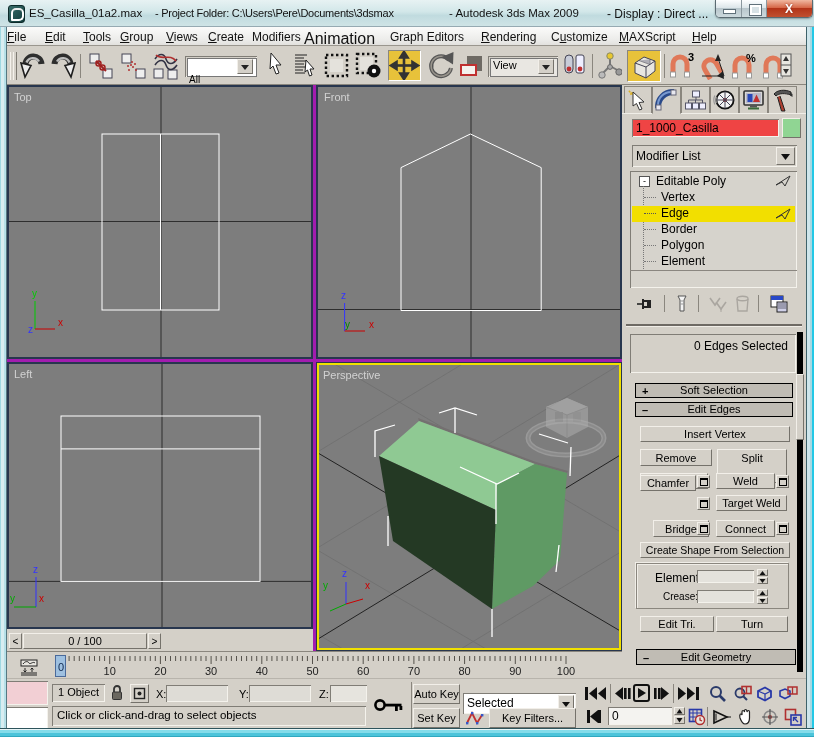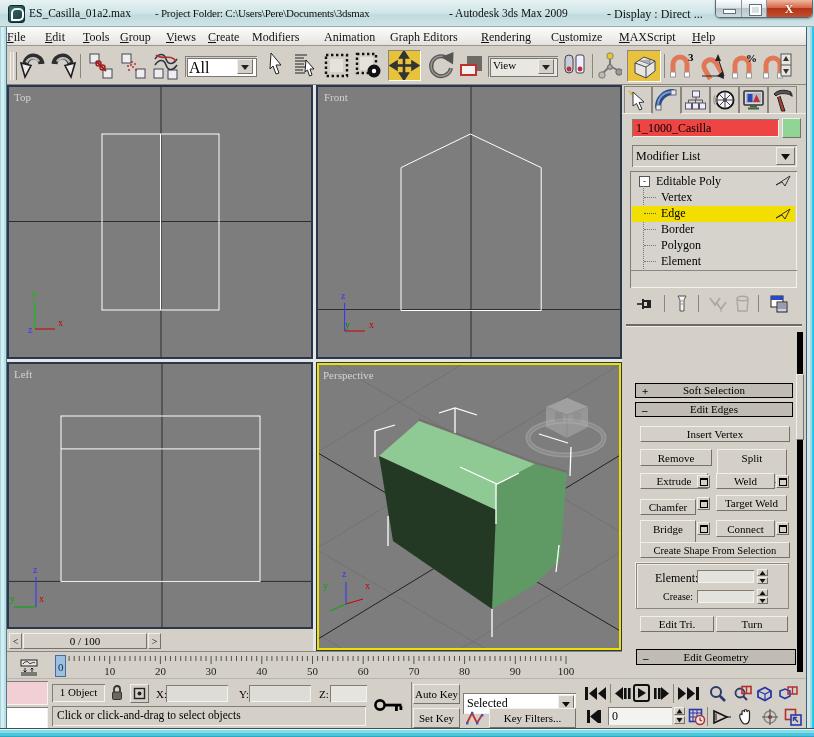--- a/index.html
+++ b/index.html
@@ -1,16 +1,16 @@
 <!DOCTYPE html>
 <html><head><meta charset="utf-8">
 <style>
 html,body{margin:0;padding:0}
 #root{position:relative;width:814px;height:737px;background:#d4d0c8;overflow:hidden;
- font-family:Liberation Serif, serif;font-size:11px;color:#000}
+ font-family:Liberation Sans, sans-serif;font-size:11px;color:#000}
 .abs{position:absolute}
 .sunk2{box-shadow:inset 1px 1px 0 #807d76, inset -1px -1px 0 #f4f2ec}
 .btn{background:#d4d0c8;border-top:1px solid #f2efe9;border-left:1px solid #f2efe9;border-bottom:1px solid #75726b;border-right:1px solid #75726b;box-sizing:border-box;text-align:center}
 .roll{background:#c0bcb4;border:1px solid #000;box-sizing:border-box;text-align:center;font-size:11px;line-height:12px}
 svg{display:block}
 .u{text-decoration:underline}
 </style></head>
 <body>
 <div id="root">
 
@@ -34,21 +34,21 @@
 </div>
 
 <div class="abs" id="menubar" style="left:0;top:27px;width:807px;height:19px;background:linear-gradient(#fbfbfa,#ececea 70%,#e2e1de);border-bottom:1px solid #9a968e;box-sizing:border-box">
   <div class="abs" style="left:7px;top:3px;font-size:12px;color:#111"><span class="u">F</span>ile</div>
       <div class="abs" style="left:45px;top:3px;font-size:12px;color:#111"><span class="u">E</span>dit</div>
       <div class="abs" style="left:83px;top:3px;font-size:12px;color:#111"><span class="u">T</span>ools</div>
       <div class="abs" style="left:120px;top:3px;font-size:12px;color:#111"><span class="u">G</span>roup</div>
       <div class="abs" style="left:166px;top:3px;font-size:12px;color:#111"><span class="u">V</span>iews</div>
       <div class="abs" style="left:208px;top:3px;font-size:12px;color:#111"><span class="u">C</span>reate</div>
       <div class="abs" style="left:252px;top:3px;font-size:12px;color:#111">Modifiers</div>
-      <div class="abs" style="left:324px;top:3px;font-size:12px;color:#111">Animation</div>
+      <div class="abs" style="left:304px;top:3px;font-size:16px;color:#111">Animation</div>
       <div class="abs" style="left:390px;top:3px;font-size:12px;color:#111">Graph Editors</div>
       <div class="abs" style="left:481px;top:3px;font-size:12px;color:#111"><span class="u">R</span>endering</div>
       <div class="abs" style="left:551px;top:3px;font-size:12px;color:#111">C<span class="u">u</span>stomize</div>
       <div class="abs" style="left:619px;top:3px;font-size:12px;color:#111"><span class="u">M</span>AXScript</div>
       <div class="abs" style="left:692px;top:3px;font-size:12px;color:#111"><span class="u">H</span>elp</div>
 </div>
 
 <div class="abs" id="toolbar" style="left:0;top:46px;width:807px;height:39px;background:#d4d0c8;border-bottom:1px solid #8a867e;box-sizing:border-box">
   <div class="abs" style="left:10px;top:6px;width:2px;height:28px;border-left:1px solid #f5f2ec;border-right:1px solid #7e7a72"></div>
   <div class="abs" style="left:13px;top:6px;width:2px;height:28px;border-left:1px solid #f5f2ec;border-right:1px solid #7e7a72"></div>
@@ -86,21 +86,21 @@
   <svg class="abs" style="left:152px;top:5px" width="28" height="30" viewBox="0 0 28 30">
         <rect x="2" y="18" width="9" height="9" fill="#eee" stroke="#445"></rect>
         <rect x="16" y="19" width="9" height="9" fill="#eee" stroke="#445"></rect>
         <path d="M3 8 C7 2,12 2,14 8 C16 14,21 14,25 8" fill="none" stroke="#334" stroke-width="1.6"></path>
         <path d="M3 14 C7 8,12 8,14 14 C16 20,21 20,25 14" fill="none" stroke="#334" stroke-width="1.6"></path>
         <path d="M4 4 C10 10,18 2,24 10" fill="none" stroke="#b03030" stroke-width="1.6"></path>
       </svg>
 
   <div class="abs sunk2" style="left:185px;top:10px;width:72px;height:21px;background:#d4d0c8">
     <div class="abs" style="left:2px;top:2px;width:68px;height:17px;background:#fff;border:1px solid #777"></div>
-    <div class="abs" style="left:4px;top:3px;font-size:16px">All</div>
+    <div class="abs" style="left:4px;top:18px;font-size:10px">All</div>
     <div class="abs btn" style="left:52px;top:3px;width:16px;height:15px">
           <svg width="14" height="13" viewBox="0 0 14 13">
             <path d="M3 5 L11 5 L7 10 Z" fill="#222"></path>
           </svg>
         </div>
   </div>
   <svg class="abs" style="left:266px;top:5px" width="20" height="28" viewBox="0 0 20 28">
         <path d="M5 2 L15 14 L10 14 L13 22 L10 23 L7 15 L4 18 Z" fill="#fff" stroke="#222"></path>
       </svg>
   <svg class="abs" style="left:293px;top:6px" width="26" height="28" viewBox="0 0 26 28">
@@ -213,21 +213,21 @@
         <path d="M24 4 L21 9 L27 9 Z" fill="#333"></path>
         <path d="M24 22 L21 17 L27 17 Z" fill="#333"></path>
         <line x1="19" y1="13" x2="29" y2="13" stroke="#555"></line>
       </svg>
 </div>
 
 <div class="abs" id="bl" style="z-index:9;left:0;top:27px;width:7px;height:710px;background:linear-gradient(90deg,#9fd8e2 0 1px,#d8edf1 1px 4px,#b6e0e8 4px 6px,#577881 6px 7px)"></div>
 <div class="abs" id="br" style="z-index:9;left:806px;top:27px;width:8px;height:710px;background:linear-gradient(90deg,#3e626a 0 1px,#cfe6ec 1px 4px,#a8d8e2 4px 6px,#22c8e6 6px 8px)"></div>
 <div class="abs" id="bb" style="z-index:9;left:0;top:728px;width:814px;height:9px;background:linear-gradient(#2e545c 0 1px,#e8f6f8 1px 2px,#84dcea 2px 5px,#4cc4da 5px 8px,#2ea8c0 8px 9px)"></div>
 
-<div class="abs" id="viewarea" style="left:7px;top:85px;width:615px;height:566px;background:#e5e5e5">
+<div class="abs" id="viewarea" style="left:7px;top:85px;width:615px;height:566px;background:#a21caf">
 
   <div class="abs" style="left:0;top:0;width:306px;height:274px;background:#28364e"></div>
   <svg class="abs" style="left:2px;top:2px" width="302" height="270" viewBox="0 0 302 270">
     <rect width="302" height="270" fill="#7d7d7d"></rect>
     <line x1="0" y1="134.5" x2="302" y2="134.5" stroke="#2e2e2e"></line>
     <line x1="152" y1="0" x2="152" y2="270" stroke="#2e2e2e"></line>
     <rect x="93" y="47" width="117" height="176" fill="none" stroke="#fff"></rect>
     <line x1="151.5" y1="47" x2="151.5" y2="223" stroke="#fff"></line>
     <text x="5" y="14" font-size="11" fill="#d2d2d2">Top</text>
     <g>
@@ -449,40 +449,43 @@
   <div class="abs" style="left:136px;top:210px;width:1px;height:17px;background:#8a867e"></div>
   <svg class="abs" style="left:148px;top:210px" width="18" height="18" viewBox="0 0 18 18">
         <rect x="1" y="1" width="12" height="11" fill="#fff" stroke="#222"></rect>
         <rect x="1" y="1" width="12" height="4" fill="#2848c8"></rect>
         <rect x="7" y="7" width="10" height="10" fill="#d0d0e8" stroke="#222"></rect>
         <path d="M8 9 h8 M8 11 h8 M8 13 h8" stroke="#667"></path>
       </svg>
 
   <div class="abs" style="left:4px;top:239px;width:176px;height:2px;background:#6e6a64;border-bottom:1px solid #f0ede7"></div>
 
+  <div class="abs sunk2" style="left:8px;top:249px;width:166px;height:39px;background:#d4d0c8">
+    <div class="abs" style="right:8px;top:5px;font-size:12px">0 Edges Selected</div>
+  </div>
 
   <div class="abs roll" style="left:13px;top:298px;width:158px;height:15px"><span class="abs" style="left:6px;top:1px;font-weight:bold">+</span>Soft Selection</div>
   <div class="abs roll" style="left:13px;top:317px;width:158px;height:15px"><span class="abs" style="left:6px;top:1px;font-weight:bold">–</span>Edit Edges</div>
   <div class="abs btn" style="left:18px;top:341px;width:150px;height:16px;line-height:15px">Insert Vertex</div>
   <div class="abs btn" style="left:18px;top:364px;width:72px;height:17px;line-height:16px">Remove</div>
   <div class="abs btn" style="left:95px;top:364px;width:70px;height:34px;line-height:16px">Split</div>
   <div class="abs btn" style="left:18px;top:388px;width:68px;height:16px;line-height:15px">Extrude</div>
   <div class="abs btn" style="left:75px;top:390px;width:13px;height:13px">
         <div style="margin:2px auto 0;width:6px;height:5px;border:1.5px solid #000;border-top-width:2.5px"></div>
       </div>
   <div class="abs btn" style="left:94px;top:388px;width:59px;height:16px;line-height:15px">Weld</div>
   <div class="abs btn" style="left:154px;top:390px;width:13px;height:13px">
         <div style="margin:2px auto 0;width:6px;height:5px;border:1.5px solid #000;border-top-width:2.5px"></div>
       </div>
-  <div class="abs btn" style="left:18px;top:414px;width:56px;height:16px;line-height:15px">Chamfer</div>
+  <div class="abs btn" style="left:18px;top:390px;width:56px;height:16px;line-height:15px">Chamfer</div>
   <div class="abs btn" style="left:75px;top:412px;width:13px;height:13px">
         <div style="margin:2px auto 0;width:6px;height:5px;border:1.5px solid #000;border-top-width:2.5px"></div>
       </div>
   <div class="abs btn" style="left:94px;top:410px;width:71px;height:16px;line-height:15px">Target Weld</div>
-  <div class="abs btn" style="left:18px;top:435px;width:56px;height:23px;line-height:16px">Bridge</div>
+  <div class="abs btn" style="left:31px;top:435px;width:56px;height:17px;line-height:16px">Bridge</div>
   <div class="abs btn" style="left:75px;top:437px;width:13px;height:13px">
         <div style="margin:2px auto 0;width:6px;height:5px;border:1.5px solid #000;border-top-width:2.5px"></div>
       </div>
   <div class="abs btn" style="left:94px;top:435px;width:59px;height:17px;line-height:16px">Connect</div>
   <div class="abs btn" style="left:154px;top:437px;width:13px;height:13px">
         <div style="margin:2px auto 0;width:6px;height:5px;border:1.5px solid #000;border-top-width:2.5px"></div>
       </div>
   <div class="abs btn" style="left:18px;top:457px;width:150px;height:16px;line-height:15px;font-size:10.5px">Create Shape From Selection</div>
 
   <div class="abs" style="left:14px;top:478px;width:153px;height:46px;border:1px solid #8a867e;box-shadow:1px 1px 0 #f0ede7 inset, -1px -1px 0 #f0ede7;box-sizing:border-box"></div>

